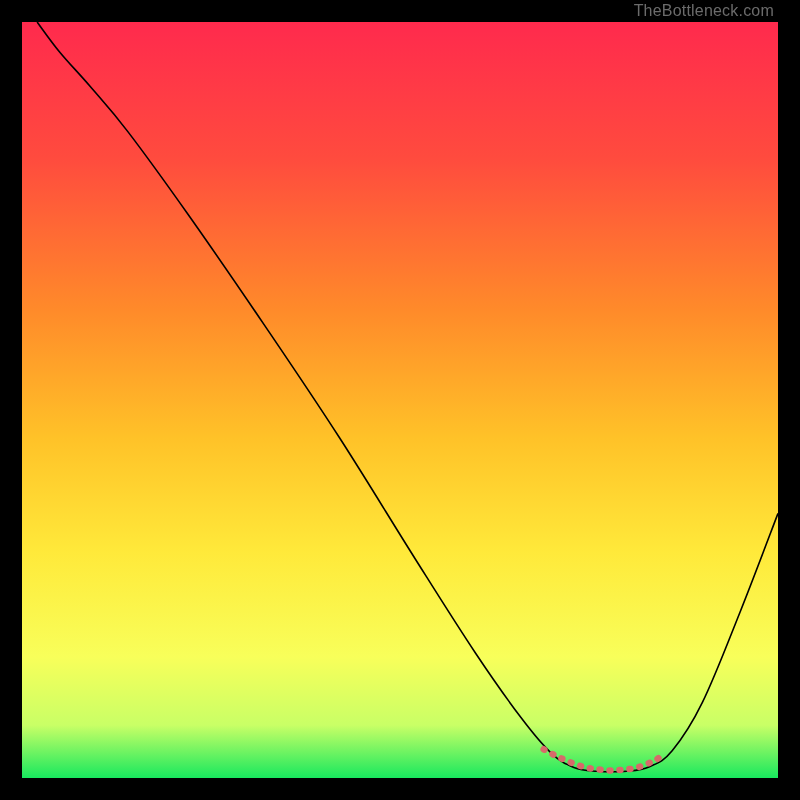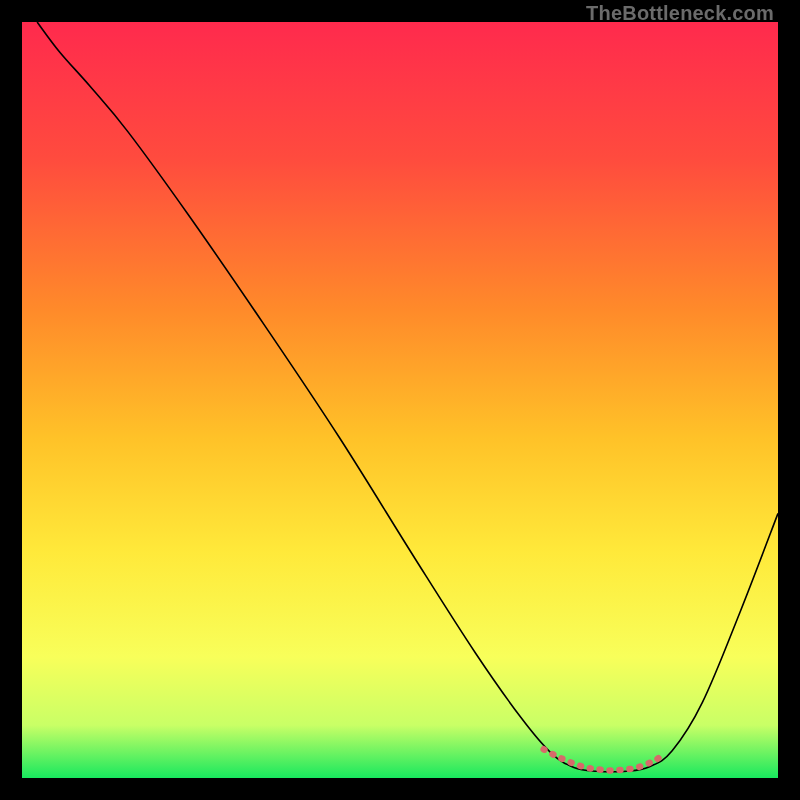--- a/index.html
+++ b/index.html
@@ -24,22 +24,22 @@
     left: 0;
     top: 0;
     width: 756px;
     height: 756px;
   }
   .watermark {
     position: absolute;
     top: 2px;
     right: 26px;
     color: #6b6b6b;
-    font-size: 20px;
-    font-weight: 700;
+    font-size: 16px;
+    font-weight: 400;
     letter-spacing: 0.2px;
   }
   svg {
     display: block;
   }
 </style>
 </head>
 <body>
 
 <div class="frame">

